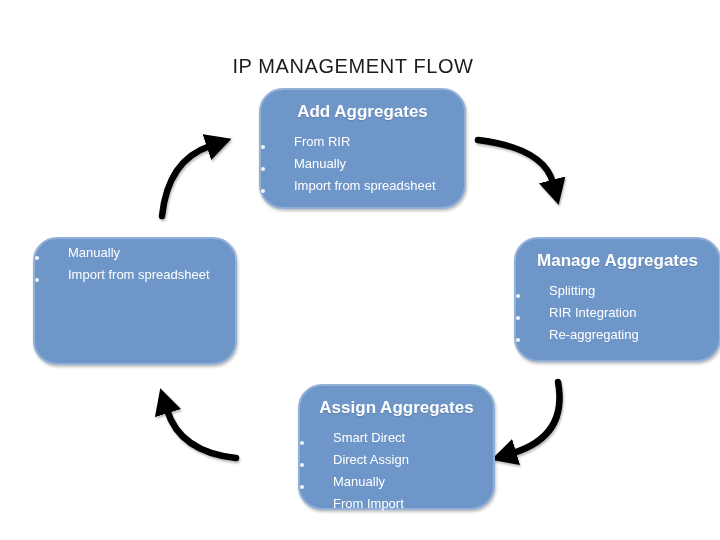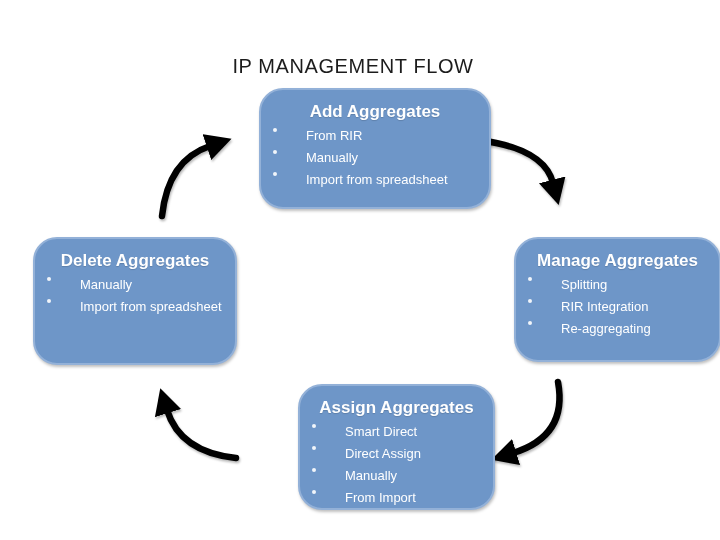--- a/index.html
+++ b/index.html
@@ -9,31 +9,31 @@
   }
   .page-title {
     position:absolute; top:27px; left:0; width:706px; text-align:center;
     font-size:20px; letter-spacing:0.6px; color:#1c1c1c;margin-top:28px;
   }
   .box {
     position:absolute; box-sizing:border-box;
     background:#6e96c8; border:2px solid #93b1d8; border-radius:24px;
     box-shadow:1px 2px 3px rgba(0,0,0,0.25); color:#ffffff;
   }
-  #box-add    { left:259px; top:88px;  width:232px; height:121px; }
+  #box-add    { left:259px; top:88px;  width:207px; height:121px; }
   #box-manage { left:514px; top:237px; width:207px; height:125px; }
   #box-assign { left:262px; top:384px; width:197px; height:126px;margin-left:36px; }
   #box-delete { left:33px;  top:237px; width:204px; height:128px; }
   .box-title {
     text-align:center; font-weight:bold; font-size:17px;
     padding-top:12px; padding-bottom:6px;
     text-shadow:0 1px 1px rgba(0,0,0,0.15);
   }
   .box-items { display:flex; flex-direction:column; gap:1px; }
-  .item { display:flex; align-items:flex-start; height:21px; padding-left:12px; }
+  .item { display:flex; align-items:flex-end; height:21px; }
   .dot {
     flex:0 0 4px; width:4px; height:4px; border-radius:50%;
     background:rgba(255,255,255,0.9); margin-right:29px;
   }
   .itxt { font-size:13px; white-space:nowrap; }
   .arrows {
     position:absolute; left:0; top:0;
     filter:drop-shadow(1px 2px 1px rgba(0,0,0,0.28));
     pointer-events:none;
   }
@@ -110,21 +110,20 @@
         <span class="itxt">Manually</span>
       </div>
       <div class="item">
         <span class="dot"></span>
         <span class="itxt">From Import</span>
       </div>
     </div>
   </div>
 
   <div class="box" id="box-delete">
-    <div class="box-title">Delete Aggregates</div>
     <div class="box-items">
       <div class="item">
         <span class="dot"></span>
         <span class="itxt">Manually</span>
       </div>
       <div class="item">
         <span class="dot"></span>
         <span class="itxt">Import from spreadsheet</span>
       </div>
     </div>

